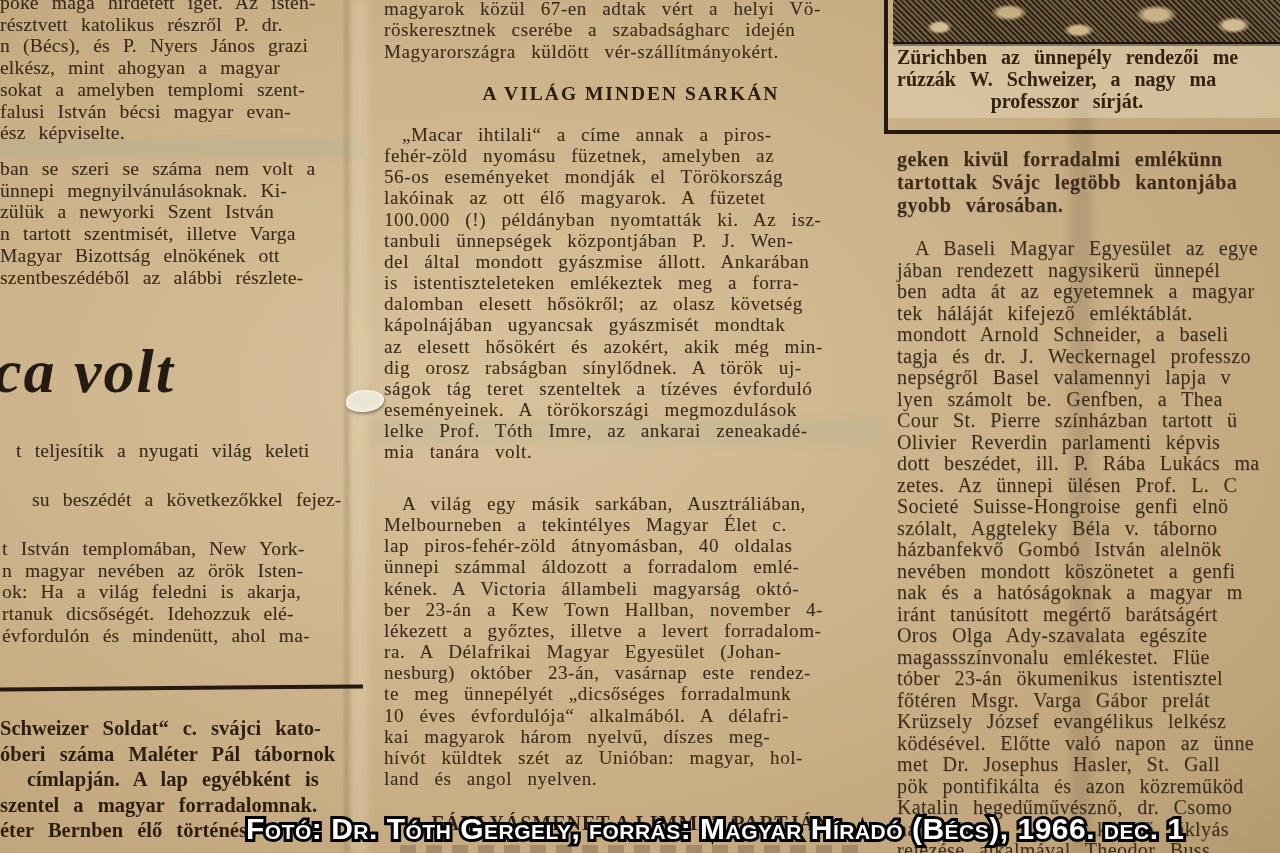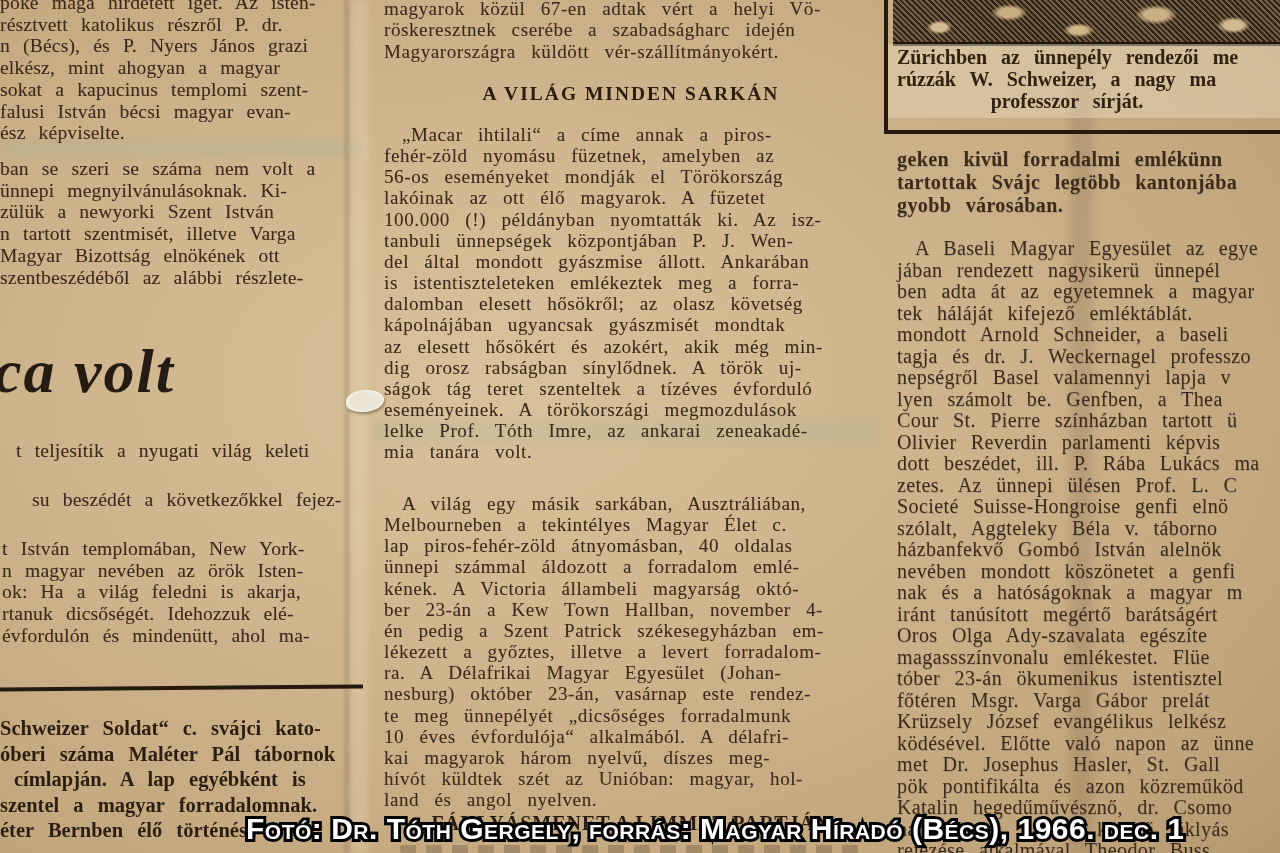--- a/index.html
+++ b/index.html
@@ -8,21 +8,21 @@
     background:
       radial-gradient(1150px 750px at 38% 45%, #d8c29c 0%, #ccb28a 45%, #c0a47b 78%, #ae9269 100%);
     font-family:"Liberation Serif","DejaVu Serif",serif;
     color:#3a2a1b;
   }
   .para{position:absolute; white-space:nowrap;}
   .para .ln{display:block;}
   
   .lcol{font-size:19.5px; line-height:21.7px; word-spacing:8px; letter-spacing:.2px; text-shadow:.4px .4px 0 rgba(90,60,30,.25);}
   .lbold{font-size:20.5px; line-height:25.5px; font-weight:bold; word-spacing:9px; color:#2c1e10;}
-  .lbold .ln:nth-child(3){padding-left:14px;}
+  .lbold .ln:nth-child(3){padding-left:27px;}
   .headline{
     position:absolute; left:-6px; top:336px; font-size:62px; font-weight:bold; font-style:italic;
     letter-spacing:2px; color:#241c12; white-space:nowrap;
   }
   
   .mcol{font-size:19px; line-height:21.3px; word-spacing:10px; letter-spacing:.6px; text-shadow:.4px .4px 0 rgba(90,60,30,.22);}
   .mcol2{line-height:21.15px;}
   .ind .ln:first-child{padding-left:18px;}
   .mhead{position:absolute; width:494px; text-align:center; font-weight:bold; font-size:19.5px; letter-spacing:2px; color:#2c1d0f; white-space:nowrap;}
   
@@ -73,21 +73,21 @@
   <div class="crease-l2"></div>
   <div class="crease-r"></div>
   <div class="tear"></div>
 
   <div>
     <div class="para lcol" style="left:0; top:-8px;">
         <div class="ln">pöke maga hirdetett igét. Az isten-</div>
         <div class="ln">résztvett katolikus részről P. dr.</div>
         <div class="ln">n (Bécs), és P. Nyers János grazi</div>
         <div class="ln">elkész, mint ahogyan a magyar</div>
-        <div class="ln">sokat a kapucinus templomi szent-</div>
+        <div class="ln">sokat a amelyben templomi szent-</div>
         <div class="ln">falusi István bécsi magyar evan-</div>
         <div class="ln">ész képviselte.</div>
       </div>
     <div class="para lcol" style="left:0; top:158px;">
         <div class="ln">ban se szeri se száma nem volt a</div>
         <div class="ln">ünnepi megnyilvánulásoknak. Ki-</div>
         <div class="ln">zülük a newyorki Szent István</div>
         <div class="ln">n tartott szentmisét, illetve Varga</div>
         <div class="ln">Magyar Bizottság elnökének ott</div>
         <div class="ln">szentbeszédéből az alábbi részlete-</div>
@@ -141,21 +141,20 @@
         <div class="ln">lelke Prof. Tóth Imre, az ankarai zeneakadé-</div>
         <div class="ln">mia tanára volt.</div>
       </div>
     <div class="para mcol mcol2 ind" style="left:384px; top:475px;margin-top:18px;">
         <div class="ln">A világ egy másik sarkában, Ausztráliában,</div>
         <div class="ln">Melbourneben a tekintélyes Magyar Élet c.</div>
         <div class="ln">lap piros-fehér-zöld átnyomásban, 40 oldalas</div>
         <div class="ln">ünnepi számmal áldozott a forradalom emlé-</div>
         <div class="ln">kének. A Victoria állambeli magyarság októ-</div>
         <div class="ln">ber 23-án a Kew Town Hallban, november 4-</div>
-        <div class="ln">én pedig a Szent Patrick székesegyházban em-</div>
         <div class="ln">lékezett a győztes, illetve a levert forradalom-</div>
         <div class="ln">ra. A Délafrikai Magyar Egyesület (Johan-</div>
         <div class="ln">nesburg) október 23-án, vasárnap este rendez-</div>
         <div class="ln">te meg ünnepélyét „dicsőséges forradalmunk</div>
         <div class="ln">10 éves évfordulója“ alkalmából. A délafri-</div>
         <div class="ln">kai magyarok három nyelvű, díszes meg-</div>
         <div class="ln">hívót küldtek szét az Unióban: magyar, hol-</div>
         <div class="ln">land és angol nyelven.</div>
       </div>
     <div class="mhead" style="left:384px; top:812px; font-size:20px; letter-spacing:1px; color:#2a1c10;">FÁKLYÁSMENET A LIMMAT PARTJÁN</div>

